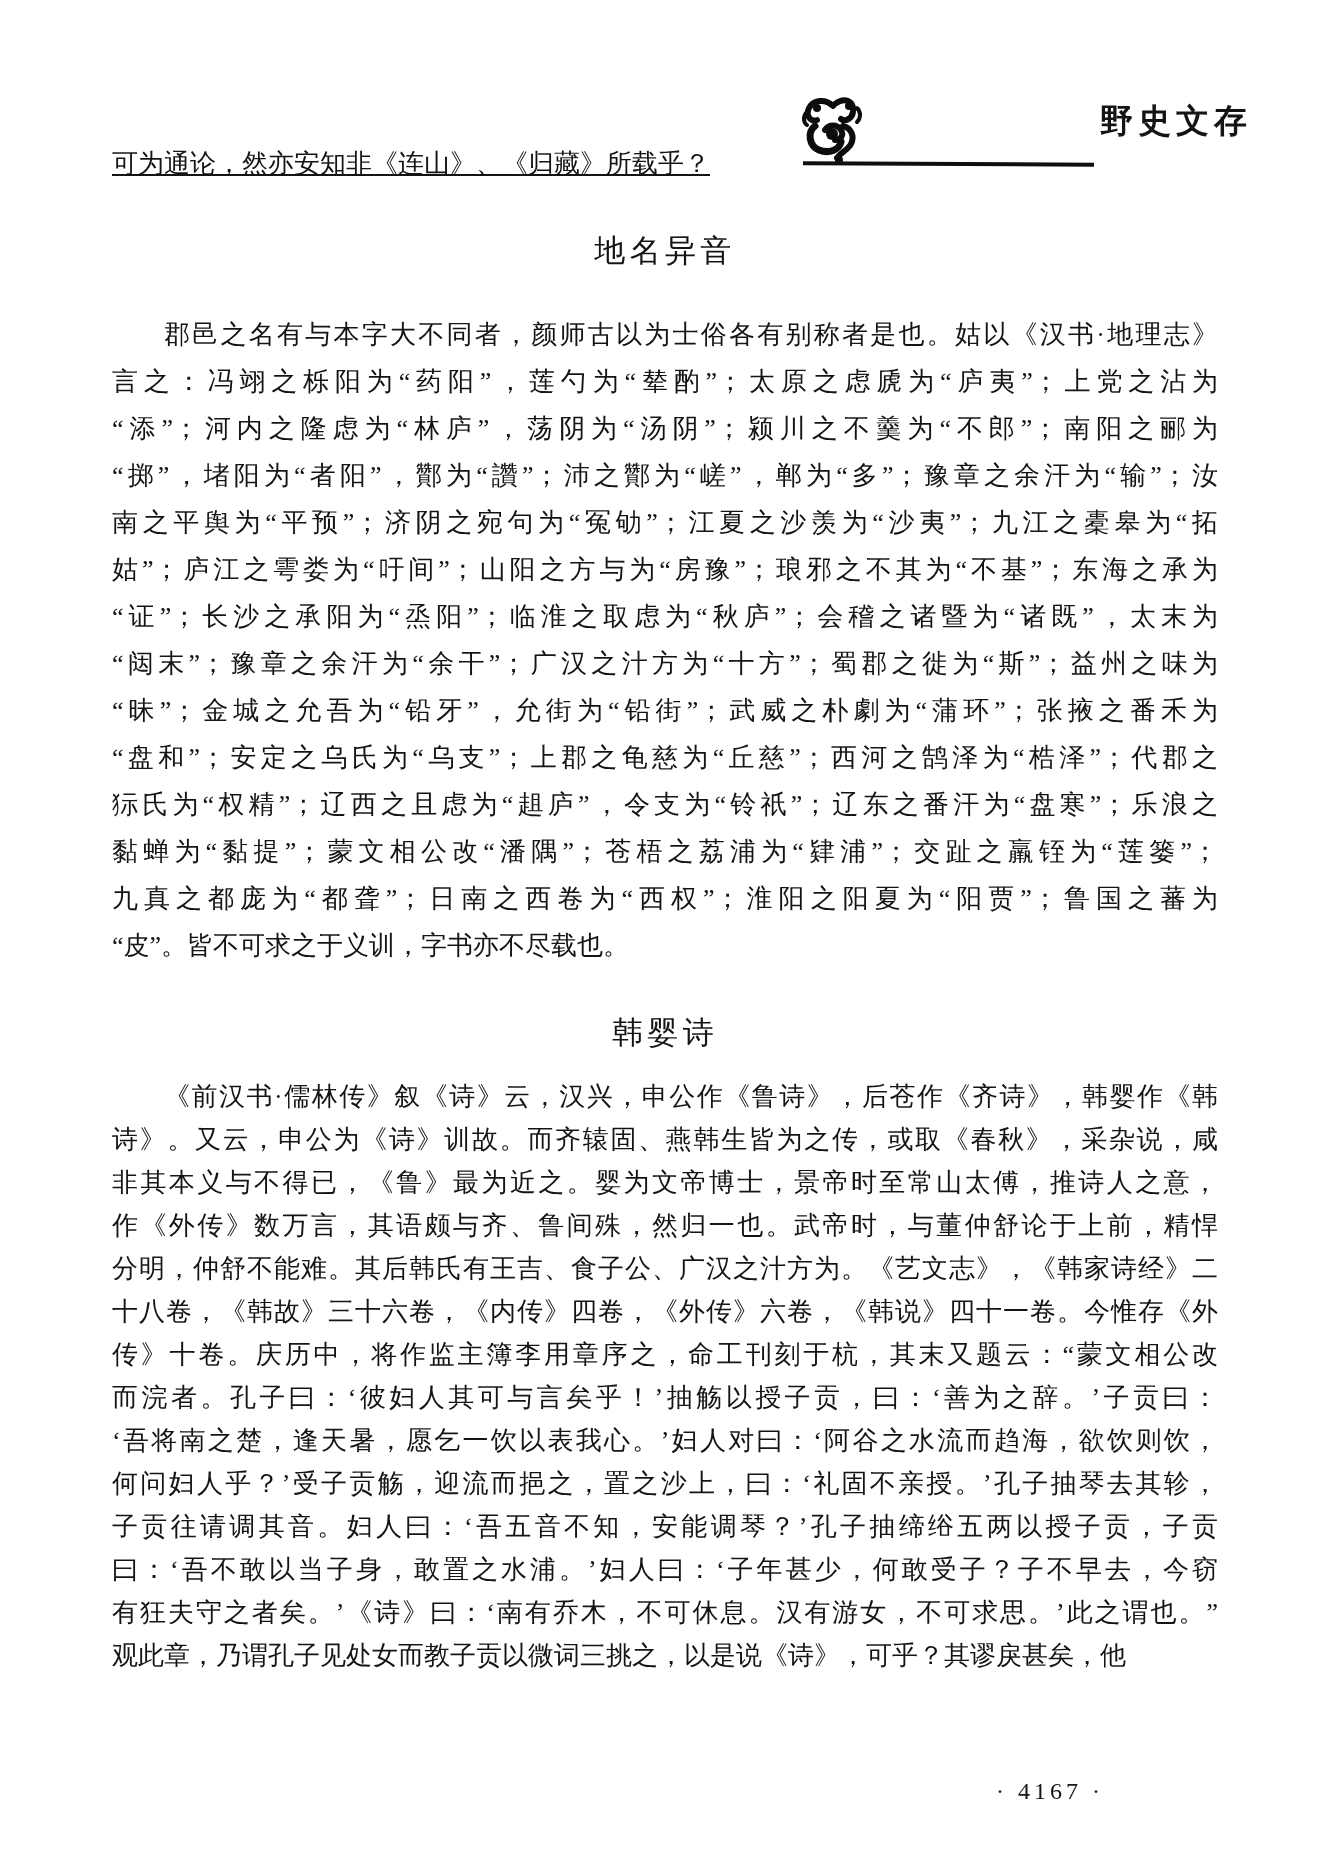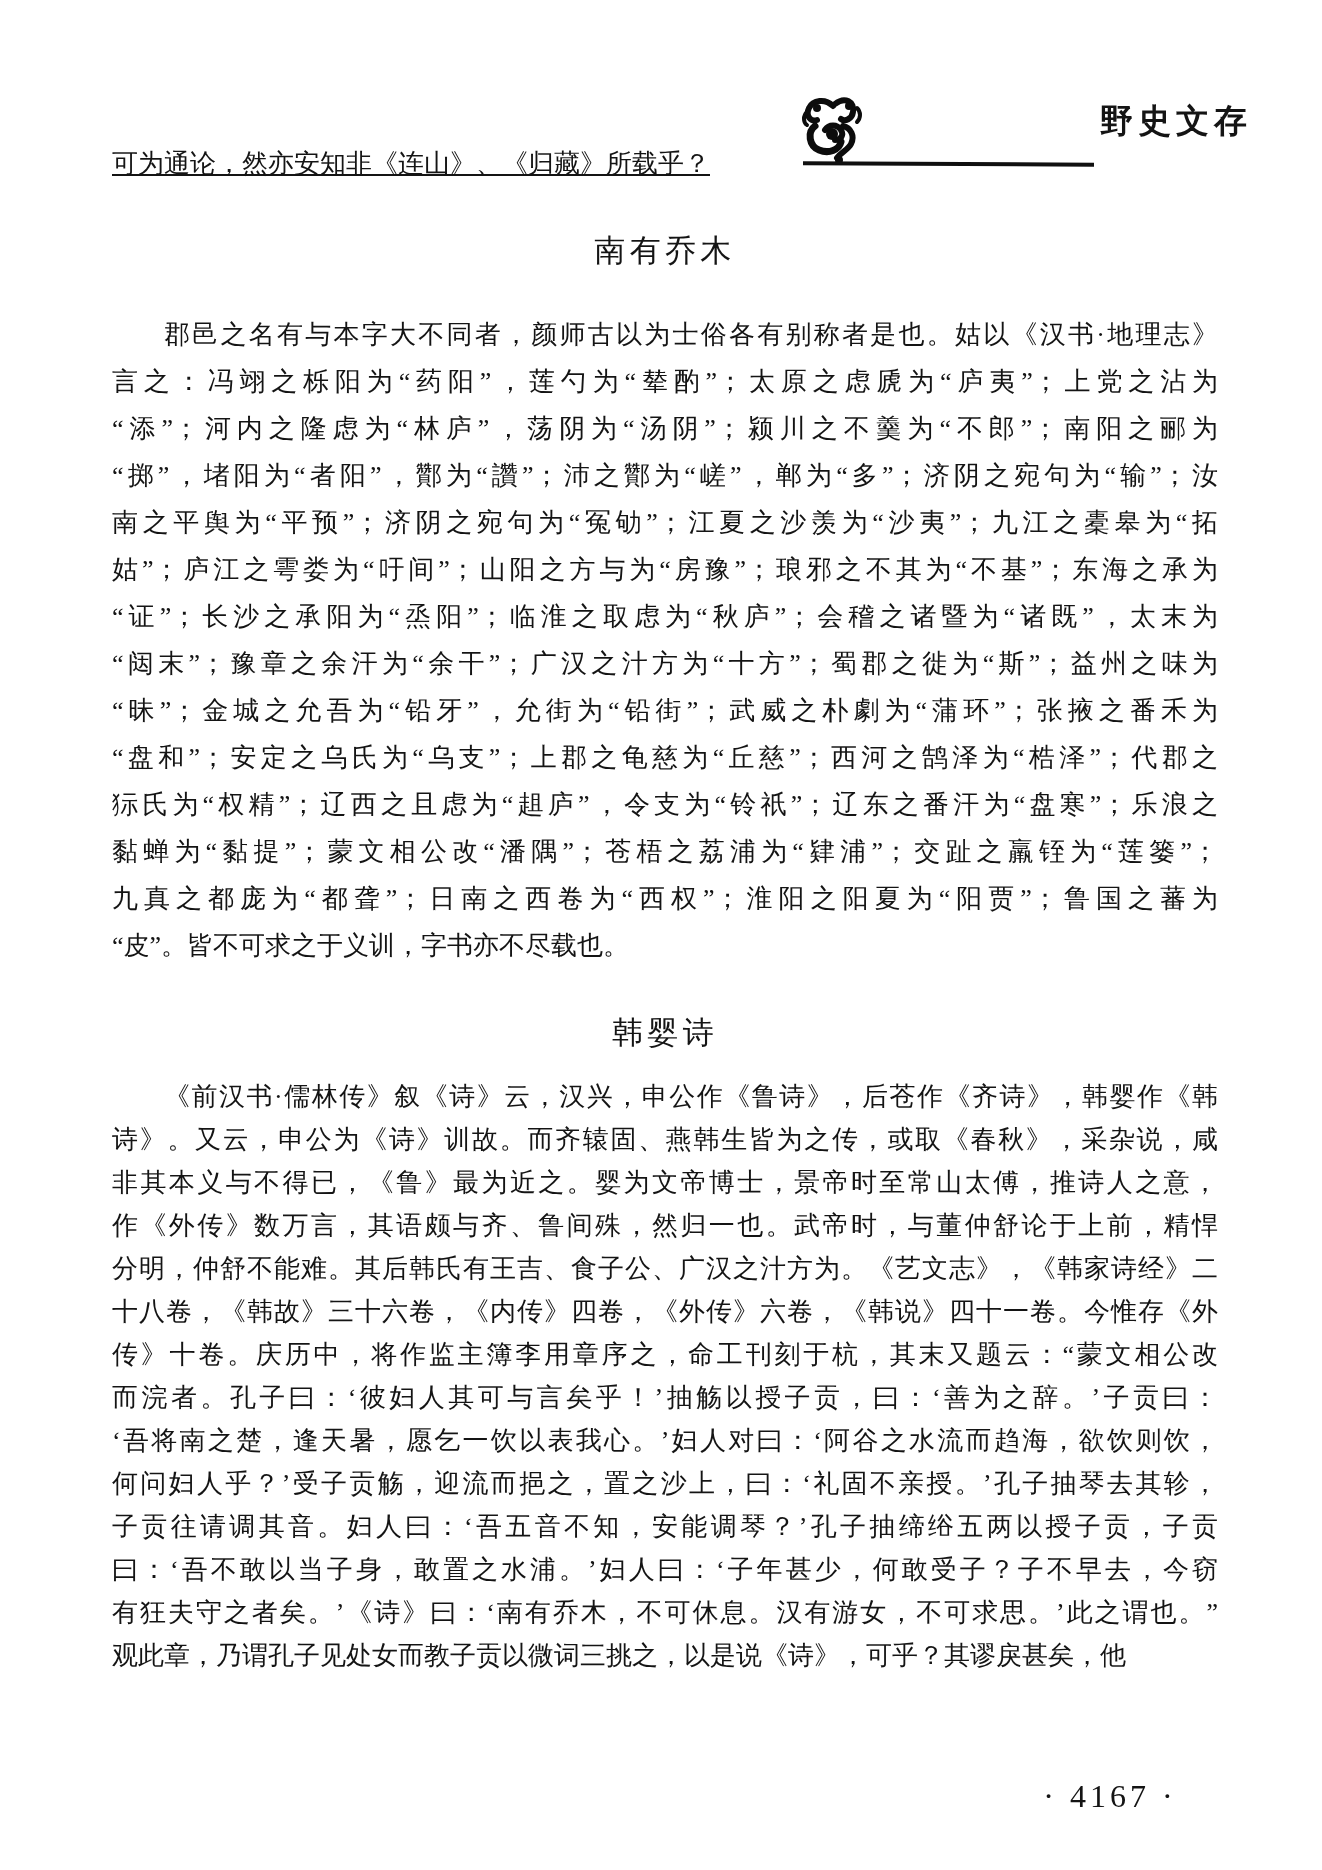--- a/index.html
+++ b/index.html
@@ -72,25 +72,25 @@
     text-align: justify;
     text-align-last: justify;
     text-justify: inter-character;
   }
   .text-line:last-child { text-align-last: left; }
   .text-line.indent { text-indent: 2em; }
 
   
   .page-number {
     position: absolute;
-    left: 1020px;
+    left: 960px;
     top: 1778px;
     width: 180px;
     text-align: center;
-    font-size: 32px;
+    font-size: 24px;
     letter-spacing: 4px;
     white-space: nowrap;
   }
 </style>
 </head>
 <body>
 
 <div class="page">
 
   <div class="header">
@@ -113,26 +113,26 @@
     </svg>
     <div class="header-rule"></div>
     <div class="book-title">野史文存</div>
   </div>
 
   <div class="body-col">
 
     <div class="opening-line">可为通论，然亦安知非《连山》、《归藏》所载乎？</div>
 
     <div>
-      <h2 class="section-heading">南有乔木</h2>
+      <h2 class="section-heading">地名异音</h2>
       <div class="paragraph s1">
           <div class="text-line indent">郡邑之名有与本字大不同者，颜师古以为士俗各有别称者是也。姑以《汉书·地理志》</div>
           <div class="text-line">言之：冯翊之栎阳为“药阳”，莲勺为“辇酌”；太原之虑虒为“庐夷”；上党之沾为</div>
           <div class="text-line">“添”；河内之隆虑为“林庐”，荡阴为“汤阴”；颍川之不羹为“不郎”；南阳之郦为</div>
-          <div class="text-line">“掷”，堵阳为“者阳”，酇为“讚”；沛之酇为“嵯”，郸为“多”；济阴之宛句为“输”；汝</div>
+          <div class="text-line">“掷”，堵阳为“者阳”，酇为“讚”；沛之酇为“嵯”，郸为“多”；豫章之余汗为“输”；汝</div>
           <div class="text-line">南之平舆为“平预”；济阴之宛句为“冤劬”；江夏之沙羡为“沙夷”；九江之橐皋为“拓</div>
           <div class="text-line">姑”；庐江之雩娄为“吁间”；山阳之方与为“房豫”；琅邪之不其为“不基”；东海之承为</div>
           <div class="text-line">“证”；长沙之承阳为“烝阳”；临淮之取虑为“秋庐”；会稽之诸暨为“诸既”，太末为</div>
           <div class="text-line">“闼末”；豫章之余汗为“余干”；广汉之汁方为“十方”；蜀郡之徙为“斯”；益州之味为</div>
           <div class="text-line">“昧”；金城之允吾为“铅牙”，允街为“铅街”；武威之朴劇为“蒲环”；张掖之番禾为</div>
           <div class="text-line">“盘和”；安定之乌氏为“乌支”；上郡之龟慈为“丘慈”；西河之鹄泽为“梏泽”；代郡之</div>
           <div class="text-line">狋氏为“权精”；辽西之且虑为“趄庐”，令支为“铃祇”；辽东之番汗为“盘寒”；乐浪之</div>
           <div class="text-line">黏蝉为“黏提”；蒙文相公改“潘隅”；苍梧之荔浦为“肄浦”；交趾之羸铚为“莲篓”；</div>
           <div class="text-line">九真之都庞为“都聋”；日南之西卷为“西权”；淮阳之阳夏为“阳贾”；鲁国之蕃为</div>
           <div class="text-line">“皮”。皆不可求之于义训，字书亦不尽载也。</div>

